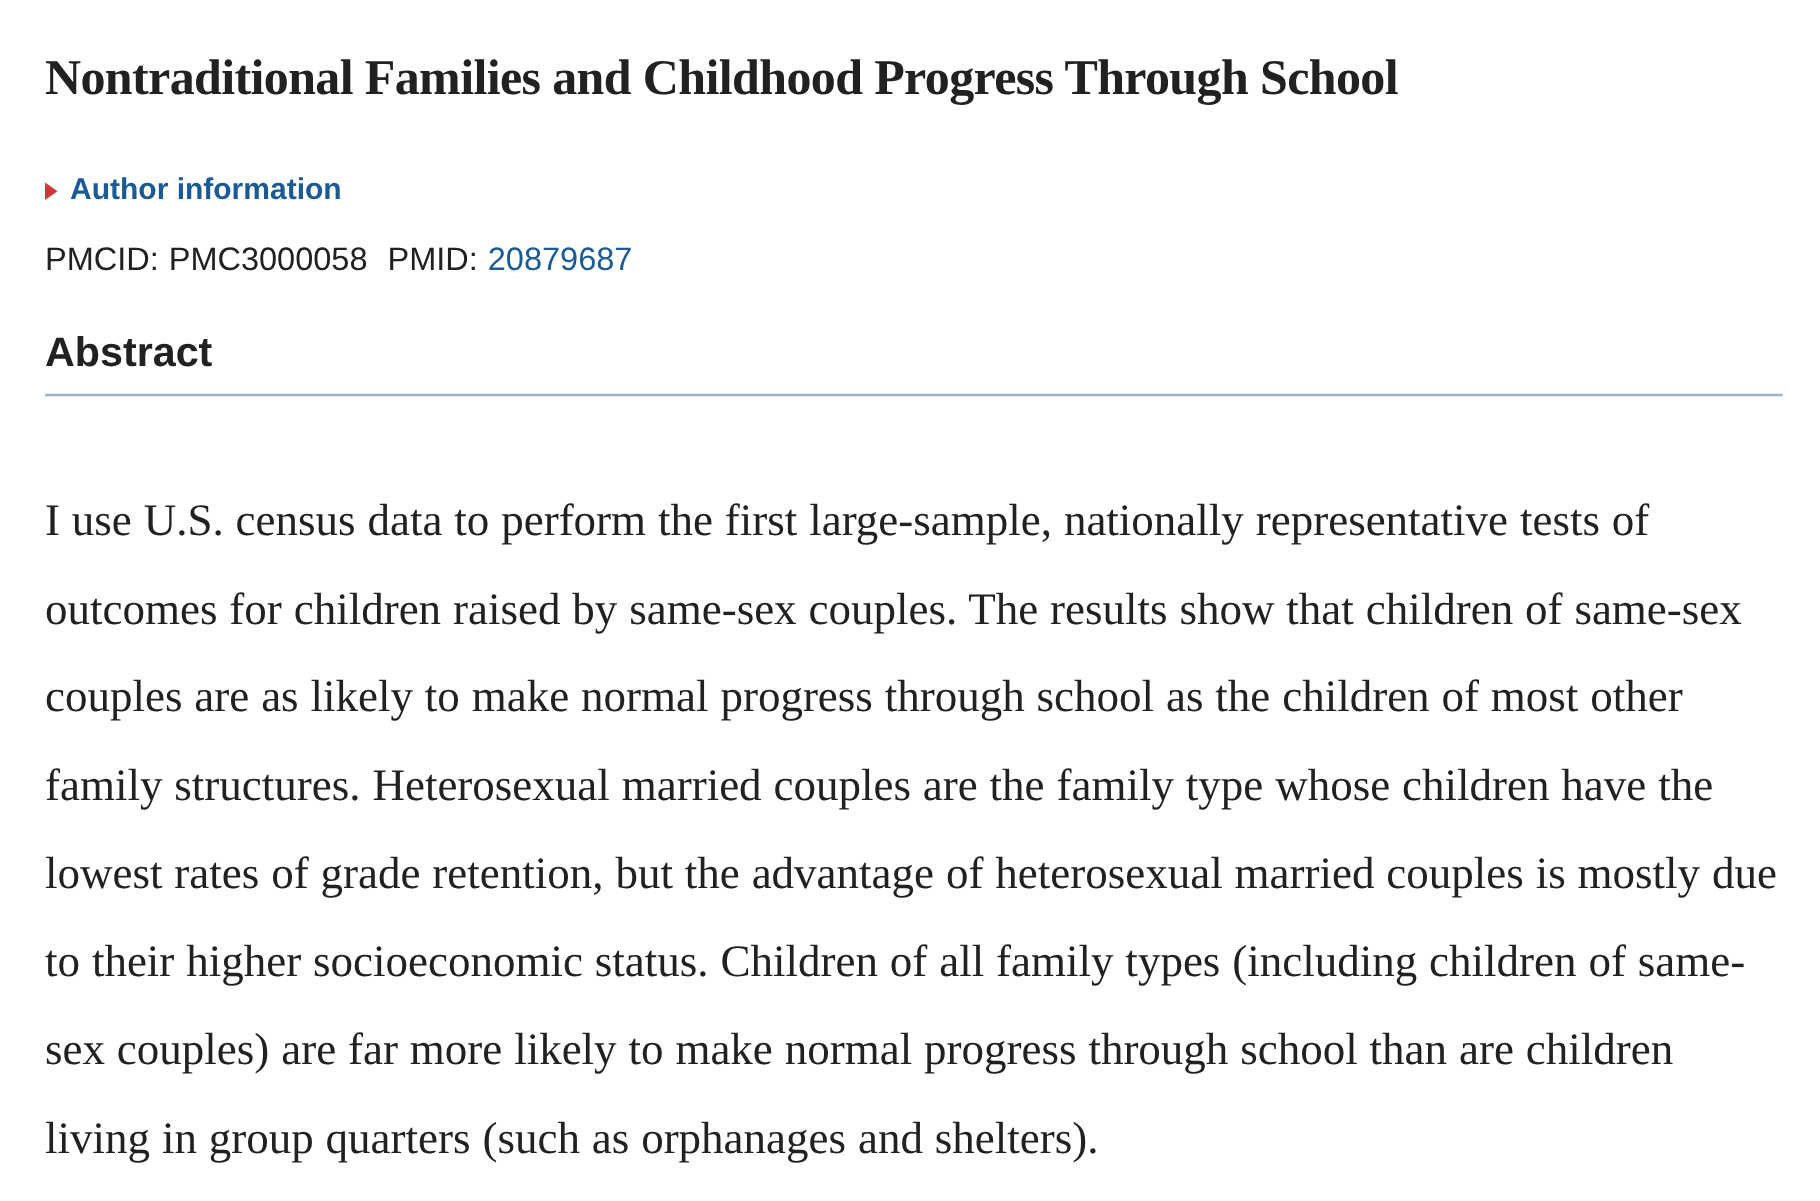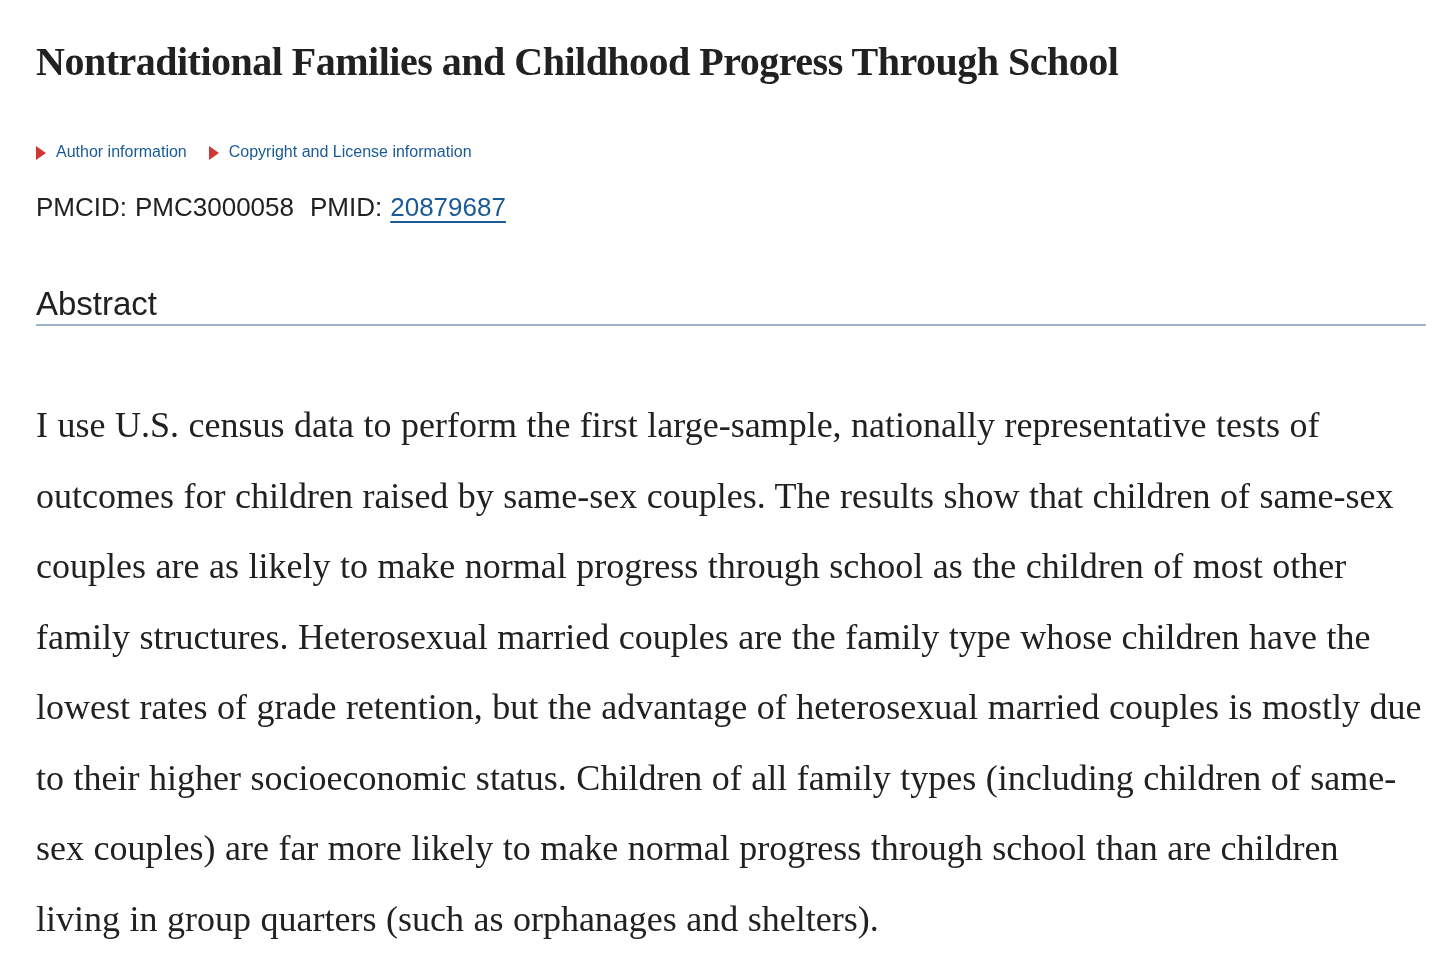--- a/index.html
+++ b/index.html
@@ -64,24 +64,25 @@
     margin-top: 52px;
     display: flex;
     align-items: center;
     gap: 22px;
   }
   .info-link {
     display: inline-flex;
     align-items: center;
     gap: 10px;
     color: var(--link-blue);
-    font-size: 16px;
+    font-size: 24px;
     line-height: 28px;
     text-decoration: none;
     cursor: pointer;
+    font-weight: bold;
   }
   .tri {
     display: inline-block;
     width: 0;
     height: 0;
     border-top: 7px solid transparent;
     border-bottom: 7px solid transparent;
     border-left: 10px solid var(--arrow-red);
     margin-top: 1px;
   }
@@ -93,36 +94,36 @@
     line-height: 30px;
     color: var(--heading-text);
     display: flex;
     align-items: baseline;
     text-align: right;
   }
   .ids-row .id-value { margin-left: 8px; }
   .ids-row .id-gap { display: inline-block; width: 16px; }
   .pmid-link {
     color: var(--link-blue);
-    text-decoration: underline;
     text-decoration-thickness: 1.5px;
     text-underline-offset: 5px;
     margin-left: 8px;
     cursor: pointer;
   }
 
   
   .abstract-heading {
-    margin: 62px 0 0 0;
+    margin: 40px 0 0 0;
     font-size: 33px;
     line-height: 40px;
-    font-weight: 400;
+    font-weight: 700;
     color: var(--heading-text);
     font-family: "Liberation Sans", sans-serif;
     border-bottom: 2px solid var(--divider);
+    padding-bottom: 13px;
   }
   .abstract-text {
     margin: 64px 0 0 0;
     max-width: 1392px;
     font-family: "Liberation Serif", serif;
     font-size: 36px;
     line-height: 1.96;
     color: var(--body-text);
     word-spacing: 0.5px;
   }
@@ -133,24 +134,20 @@
 <main>
 
   <h1 class="article-title">Nontraditional Families and Childhood Progress Through School</h1>
 
 
   <div class="info-links">
     <a class="info-link">
       <span class="tri"></span>
       <span>Author information</span>
     </a>
-    <a class="info-link">
-      <span class="tri"></span>
-      <span>Copyright and License information</span>
-    </a>
   </div>
 
   <div class="ids-row">
     <span>PMCID:</span>
     <span class="id-value">PMC3000058</span>
     <span class="id-gap"></span>
     <span>PMID:</span>
     <a class="pmid-link">20879687</a>
   </div>
 

